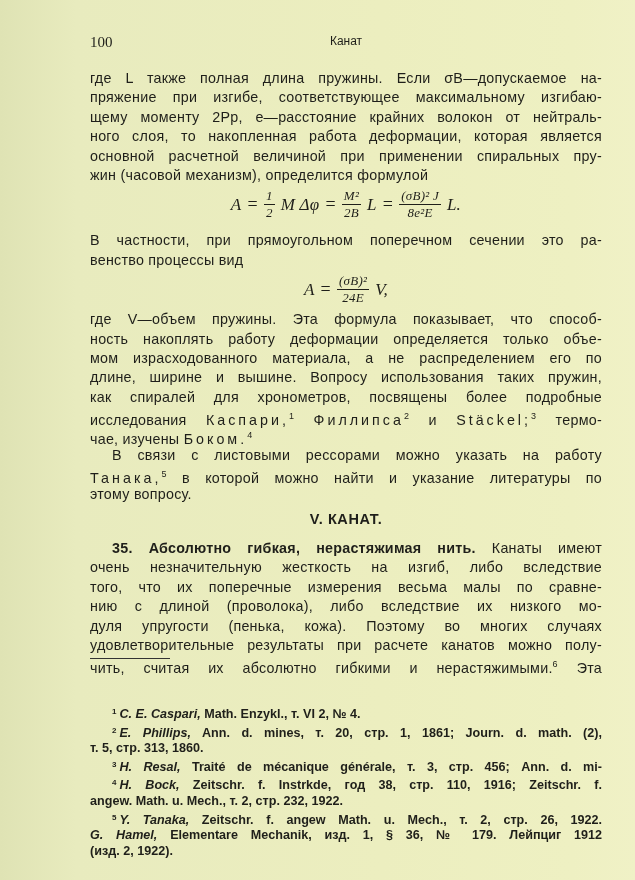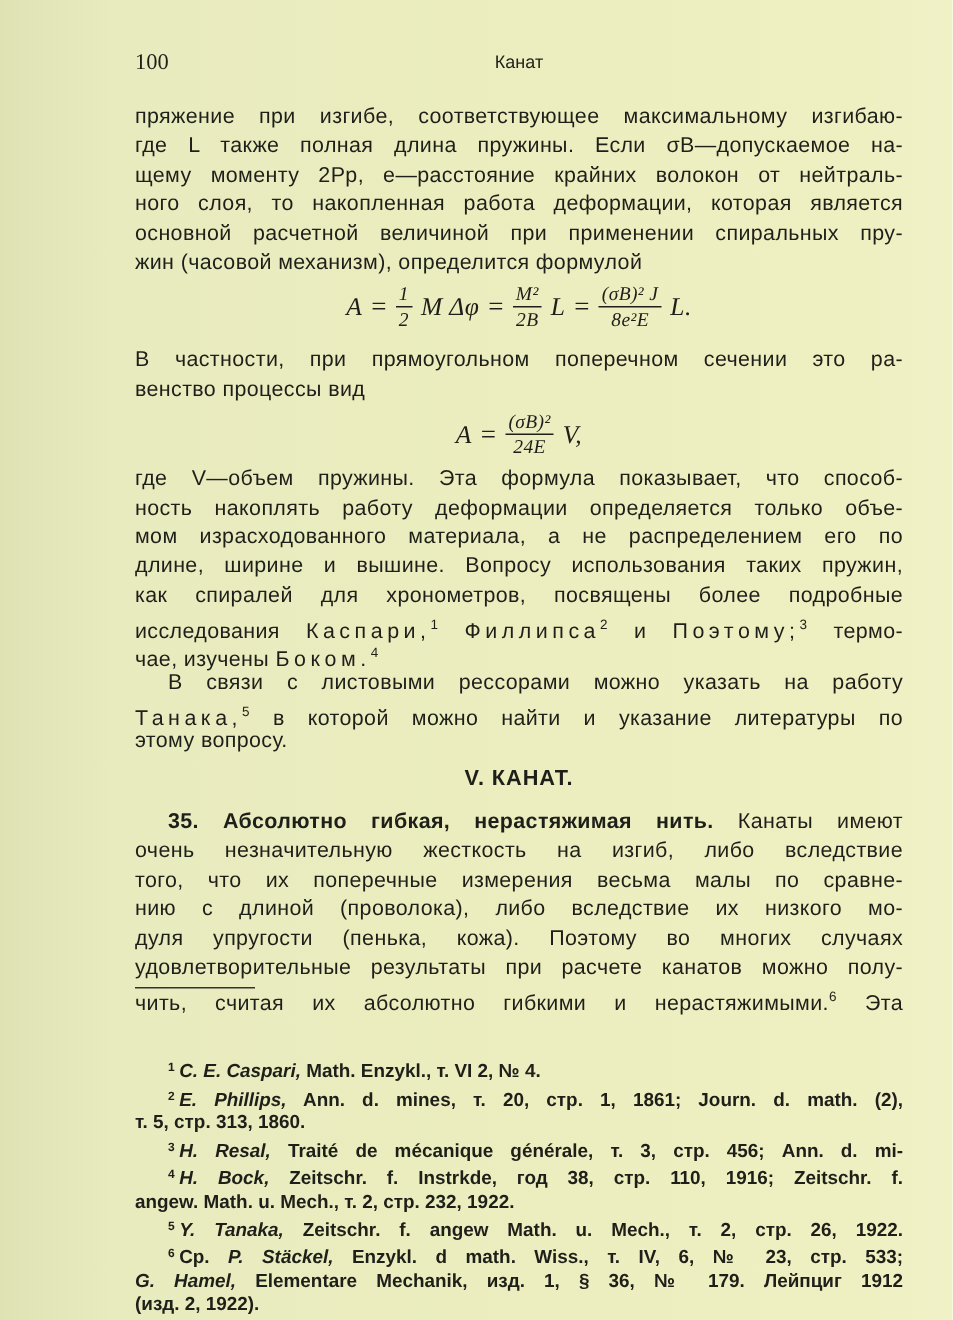--- a/index.html
+++ b/index.html
@@ -41,22 +41,22 @@
 
 <div class="page">
 
   <div class="running-head">
     <span class="page-num">100</span>
     <span class="head-title">Канат</span>
   </div>
 
   <div class="body-text">
     <div>
+      <span class="ln">где L также полная длина пружины. Если σB—допускаемое на-</span>
       <span class="ln">пряжение при изгибе, соответствующее максимальному изгибаю-</span>
-      <span class="ln">где L также полная длина пружины. Если σB—допускаемое на-</span>
       <span class="ln">щему моменту 2Pp, e—расстояние крайних волокон от нейтраль-</span>
       <span class="ln">ного слоя, то накопленная работа деформации, которая является</span>
       <span class="ln">основной расчетной величиной при применении спиральных пру-</span>
       <span class="ln last">жин (часовой механизм), определится формулой</span>
     </div>
 
     <div class="formula">
       <span class="inner">
         <span>A</span>
         <span class="eq">=</span>
@@ -101,21 +101,21 @@
       <span class="ln">где V—объем пружины. Эта формула показывает, что способ-</span>
       <span class="ln">ность накоплять работу деформации определяется только объе-</span>
       <span class="ln">мом израсходованного материала, а не распределением его по</span>
       <span class="ln">длине, ширине и вышине. Вопросу использования таких пружин,</span>
       <span class="ln">как спиралей для хронометров, посвящены более подробные</span>
       <span class="ln">
         <span>исследования</span>
         <span class="spaced">Каспари,</span><span class="sup">1</span>
         <span class="spaced">Филлипса</span><span class="sup">2</span>
         <span>и</span>
-        <span class="spaced">Поэтому;</span><span class="sup">3</span>
+        <span class="spaced">Stäckel;</span><span class="sup">3</span>
         <span>термо-</span>
       </span>
       <span class="ln last">
         <span>чае, изучены</span>
         <span class="spaced">Боком.</span><span class="sup">4</span>
       </span>
     </div>
 
     <div>
       <span class="ln indent">В связи с листовыми рессорами можно указать на работу</span>
@@ -165,24 +165,19 @@
     </span>
     <span class="fn indent">
       <span class="fnum">4</span><span class="it">H. Bock,</span>
       <span>Zeitschr. f. Instrkde, год 38, стр. 110, 1916; Zeitschr. f.</span>
     </span>
     <span class="fn last">angew. Math. u. Mech., т. 2, стр. 232, 1922.</span>
     <span class="fn indent">
       <span class="fnum">5</span><span class="it">Y. Tanaka,</span>
       <span>Zeitschr. f. angew Math. u. Mech., т. 2, стр. 26, 1922.</span>
     </span>
-    <span class="fn indent">
-      <span class="fnum">6</span><span>Ср.</span>
-      <span class="it">P. Stäckel,</span>
-      <span>Enzykl. d math. Wiss., т. IV, 6, № 23, стр. 533;</span>
-    </span>
     <span class="fn">
       <span class="it">G. Hamel,</span>
       <span>Elementare Mechanik, изд. 1, § 36, № 179. Лейпциг 1912</span>
     </span>
     <span class="fn last">(изд. 2, 1922).</span>
   </div>
 </div>
 
 </body></html>

